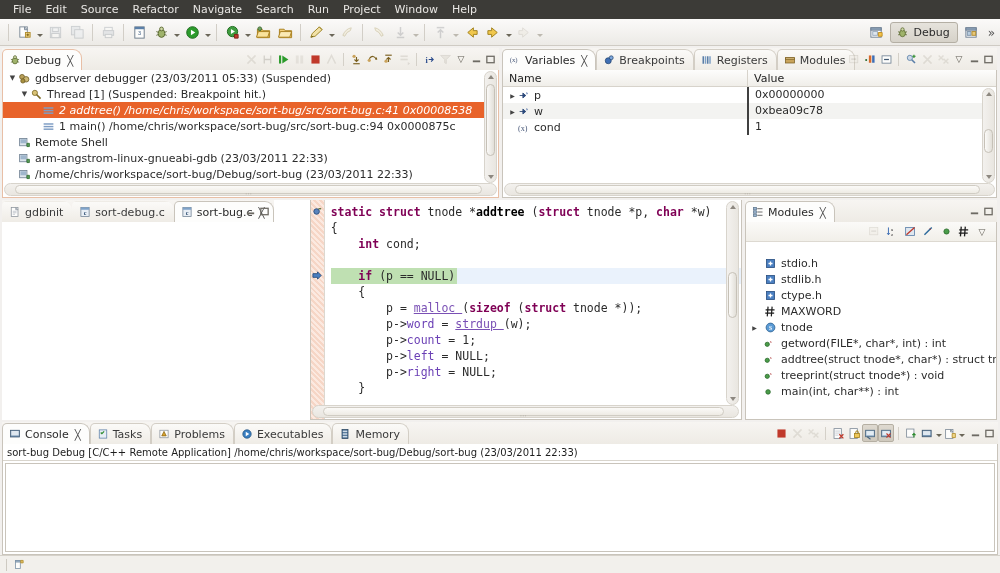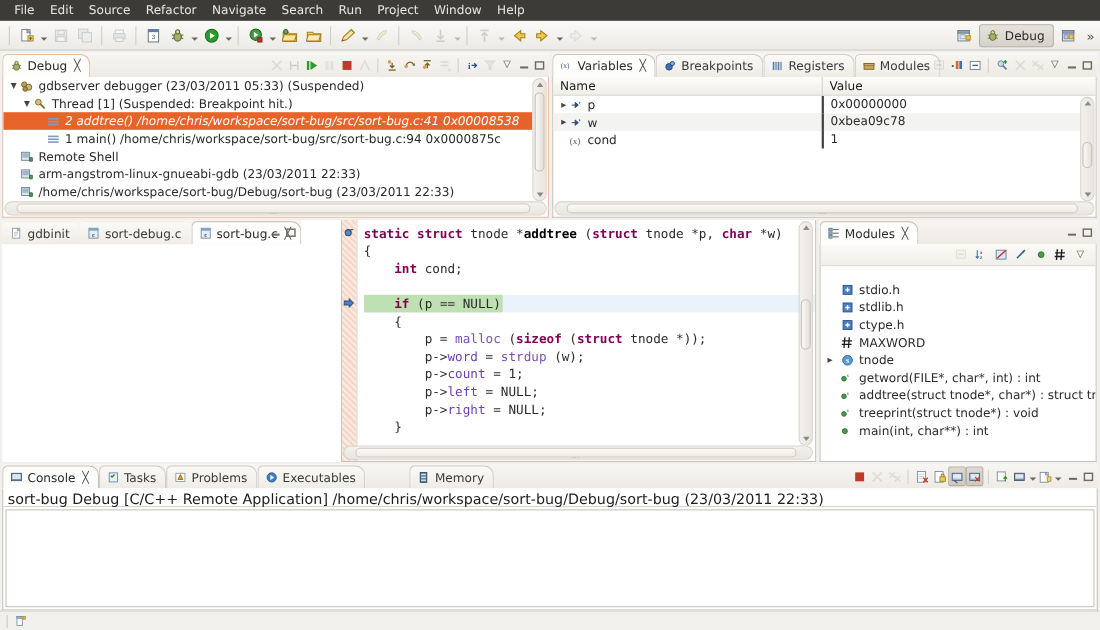--- a/index.html
+++ b/index.html
@@ -107,21 +107,21 @@
     flex:1; position:relative; overflow:hidden;
     font-family:"DejaVu Sans Mono","Liberation Mono",monospace; font-size:11.5px;
     line-height:16px; padding:4px 0 0 6px; white-space:pre;
   }
   .cl { height:16px; white-space:pre; }
   .cl.hl { background:#bfe0b2; display:inline-block; padding-right:2px;}
   .cl-row { height:16px; }
   .cl-row.hlrow { background:#eaf2fc; }
   .kw { color:#7f0055; font-weight:bold; }
   .fn { color:#000; font-weight:bold; }
-  .cfn { color:#7a50b5; }
+  .cfn { color:#7a50b5;text-decoration:underline; }
   .vn { color:#6a3fb5; }
 
   
   .vsb {
     position:absolute; right:1px; top:1px; bottom:1px; width:13px;
     background:linear-gradient(90deg,#f3f1ee,#e9e6e0); border:1px solid #d8d4cc; border-radius:7px;
   }
   .vsb .thumb {
     position:absolute; left:1px; right:1px; height:46px;
     background:linear-gradient(90deg,#fbfaf8,#e2dfd8); border:1px solid #c6c1b7; border-radius:6px;
@@ -144,21 +144,21 @@
   .th { display:flex; align-items:center; padding-left:6px; color:#1d1d1d; }
   .th + .th { border-left:1px solid #d7d3cb; }
   .tbl-row { height:16px; display:flex; font-size:11px; align-items:center; cursor:default; }
   .tbl-row.alt { background:#f3f3f1; }
   .td-name { display:flex; align-items:center; padding-left:4px; overflow:hidden; white-space:nowrap; }
   .td-val { padding-left:6px; border-left:2px solid #404040; height:16px; line-height:16px;
             overflow:hidden; white-space:nowrap; }
 
   
   .console-body { background:#fff; position:relative; }
-  .console-line { font-size:13px; padding:3px 0 0 4px; white-space:nowrap; color:#1d1d1d;
+  .console-line { font-size:10px; padding:3px 0 0 4px; white-space:nowrap; color:#1d1d1d;
                   border-bottom:1px solid #d9d5cd; height:17px; }
   .console-text { position:absolute; left:0; right:0; top:17px; bottom:0;
                   border:1px solid #c9c4bb; margin:2px; background:#fff; }
 
   
   .statusbar { height:18px; flex:0 0 18px; background:#f2f0ec; border-top:1px solid #d6d2ca;
                display:flex; align-items:center; padding-left:6px; gap:6px; }
   .sb-sep { width:1px;height:12px;background:#cecac2; }
 
   
@@ -1067,21 +1067,21 @@
           </div>
           <div class="vtab inactive" style="border-left: 1px solid rgb(211, 206, 197); border-right: 1px solid rgb(211, 206, 197); border-top: 1px solid rgb(211, 206, 197); background: linear-gradient(rgb(251, 250, 248), rgb(239, 236, 230));">
             <span class="ic">
               <svg width="12" height="12" viewBox="0 0 16 16">
                 <circle cx="8" cy="8" r="5.6" fill="#3a7fc1" stroke="#23527f"></circle>
                 <path d="M6.3 5 L11 8 L6.3 11z" fill="#fff"></path>
               </svg>
             </span>
             <span>Executables</span>
           </div>
-          <div class="vtab inactive" style="border-left: 1px solid rgb(211, 206, 197); border-right: 1px solid rgb(211, 206, 197); border-top: 1px solid rgb(211, 206, 197); background: linear-gradient(rgb(251, 250, 248), rgb(239, 236, 230)); margin-left: 40px;">
+          <div class="vtab inactive" style="border-left: 1px solid rgb(211, 206, 197); border-right: 1px solid rgb(211, 206, 197); border-top: 1px solid rgb(211, 206, 197); background: linear-gradient(rgb(251, 250, 248), rgb(239, 236, 230));">
             <span class="ic">
               <svg width="12" height="12" viewBox="0 0 16 16">
                 <rect x="4" y="2" width="8" height="12" fill="#4a6e92" stroke="#2a4560"></rect>
                 <rect x="5" y="3.5" width="6" height="2" fill="#cfdbe6"></rect>
                 <rect x="5" y="7" width="6" height="2" fill="#cfdbe6"></rect>
                 <rect x="5" y="10.5" width="6" height="2" fill="#cfdbe6"></rect>
               </svg>
             </span>
             <span>Memory</span>
           </div>

